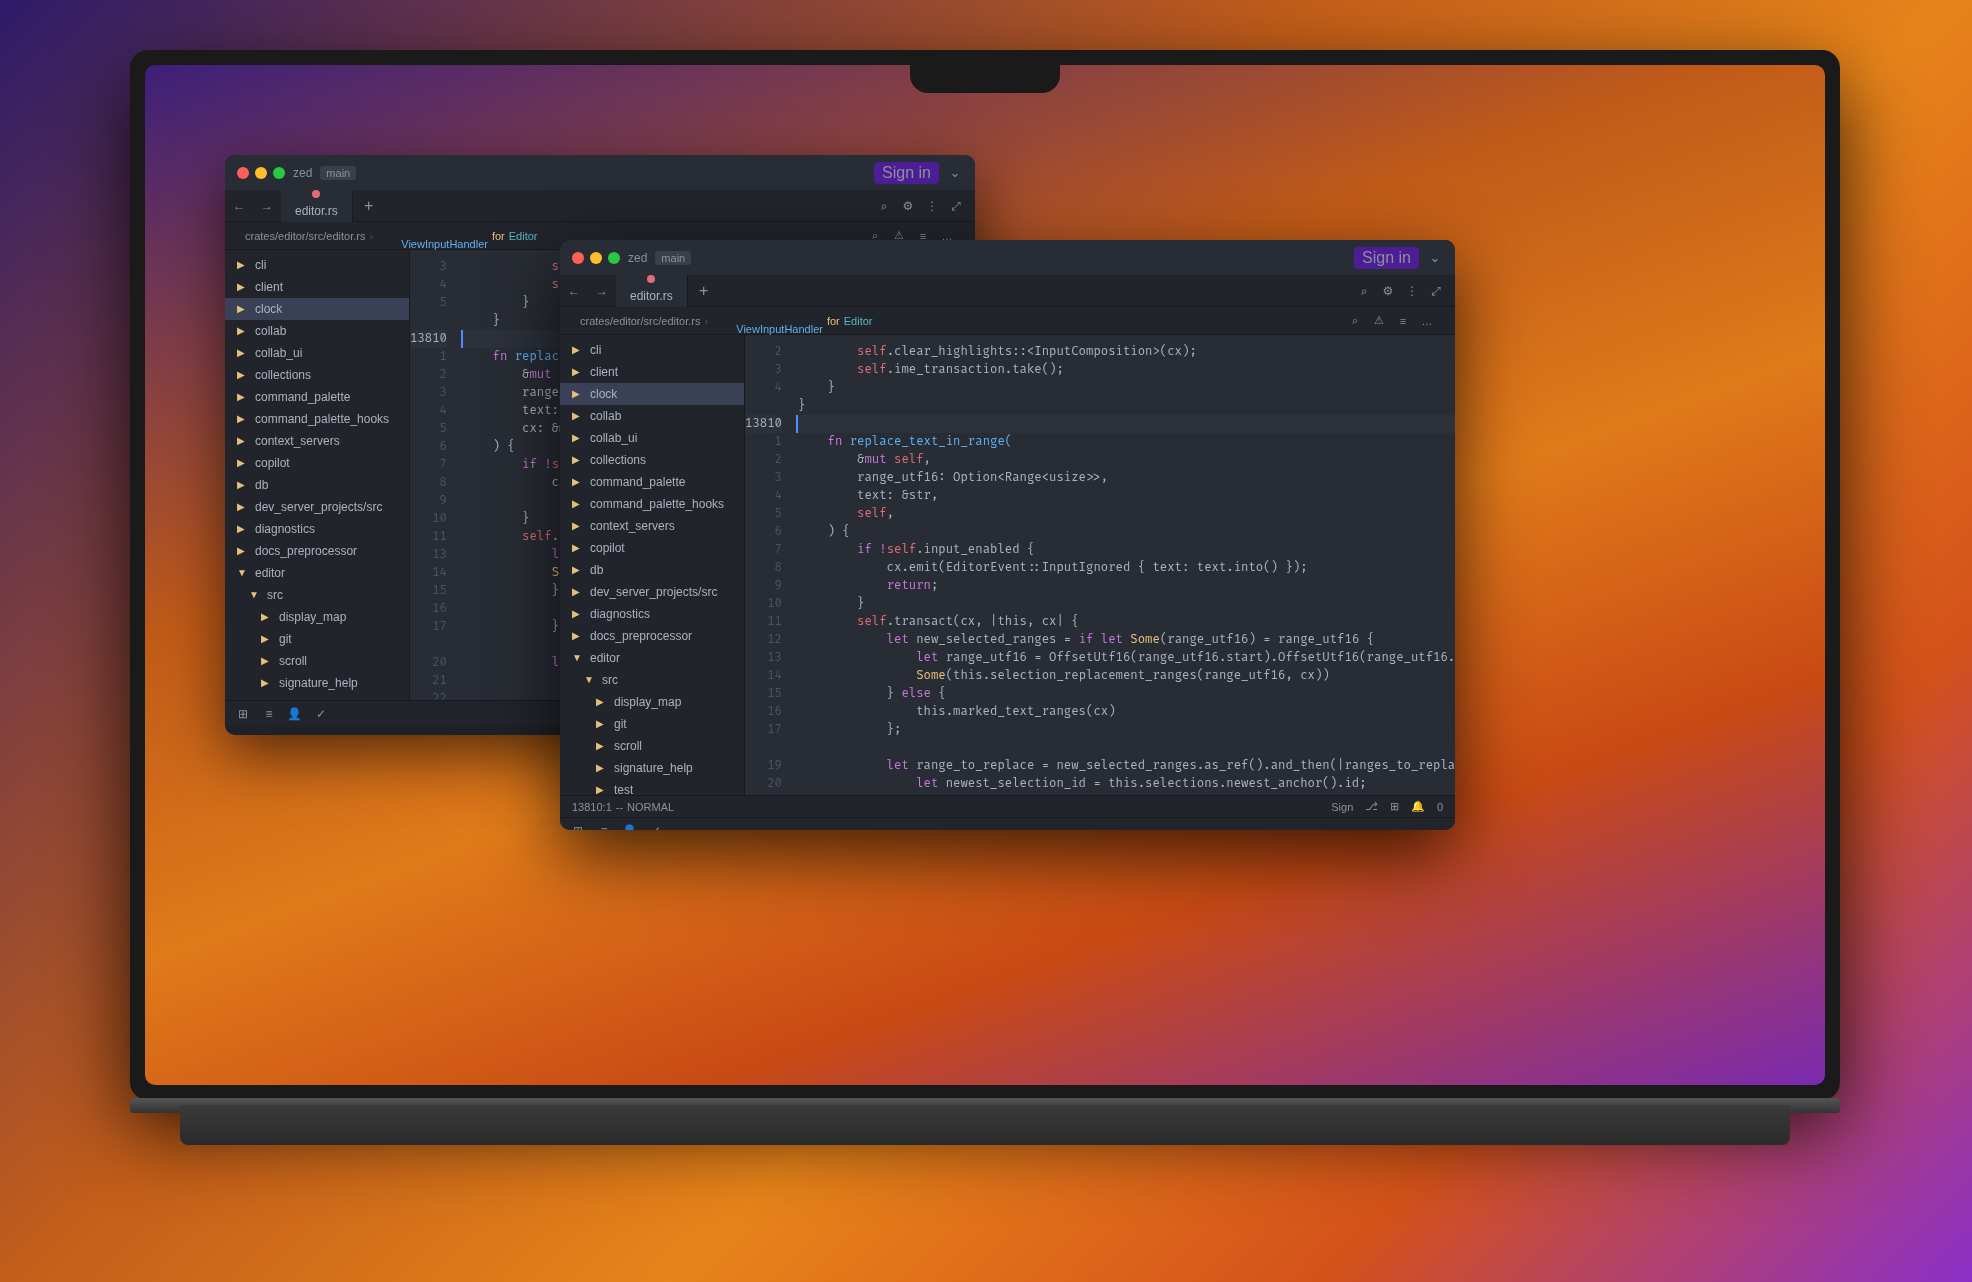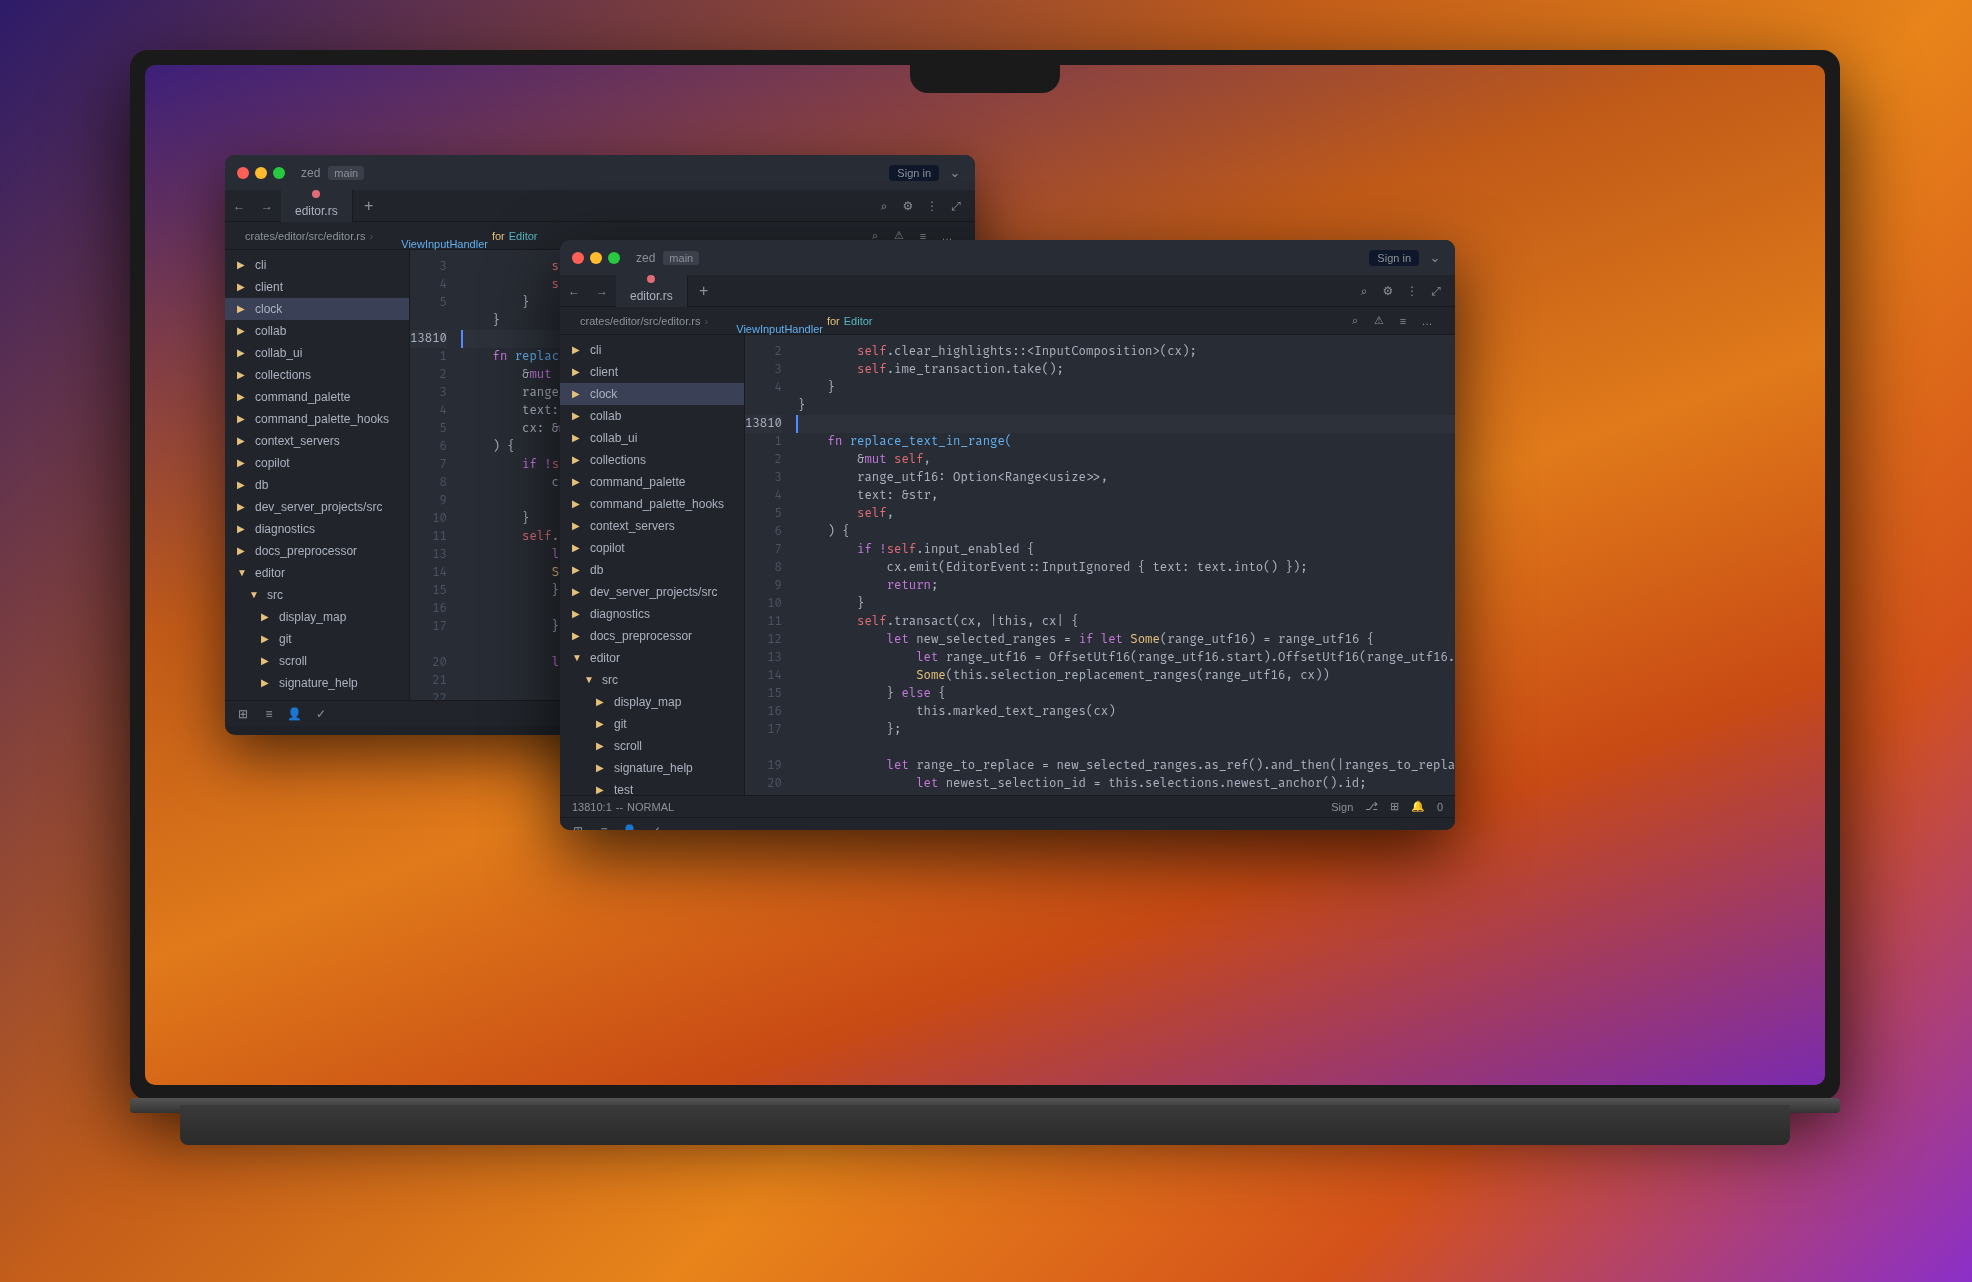--- a/index.html
+++ b/index.html
@@ -131,43 +131,42 @@
       height: 12px;
       border-radius: 50%;
     }
     .traffic-dot.red { background: #ff5f57; }
     .traffic-dot.yellow { background: #febc2e; }
     .traffic-dot.green { background: #28c840; }
 
     .title-bar-text {
       font-size: 12px;
       color: #8b9198;
-      margin-left: 8px;
       text-align: center;
     }
 
     .title-bar-branch {
       font-size: 11px;
       color: #8b9198;
       background: #3a3f4a;
       padding: 1px 6px;
       border-radius: 3px;
     }
 
     .title-bar-right {
       margin-left: auto;
       display: flex;
       align-items: center;
       gap: 8px;
     }
 
     .sign-in-btn {
-      font-size: 11px;
-      color: #8b9198;
-      background: #0f172a;
+      font-size: 16px;
+      color: #8b9198;
+      background: #4c1d95;
       padding: 2px 8px;
       border-radius: 4px;
       cursor: pointer;
     }
 
     .title-bar-icon {
       width: 16px;
       height: 16px;
       color: #8b9198;
       font-size: 13px;

